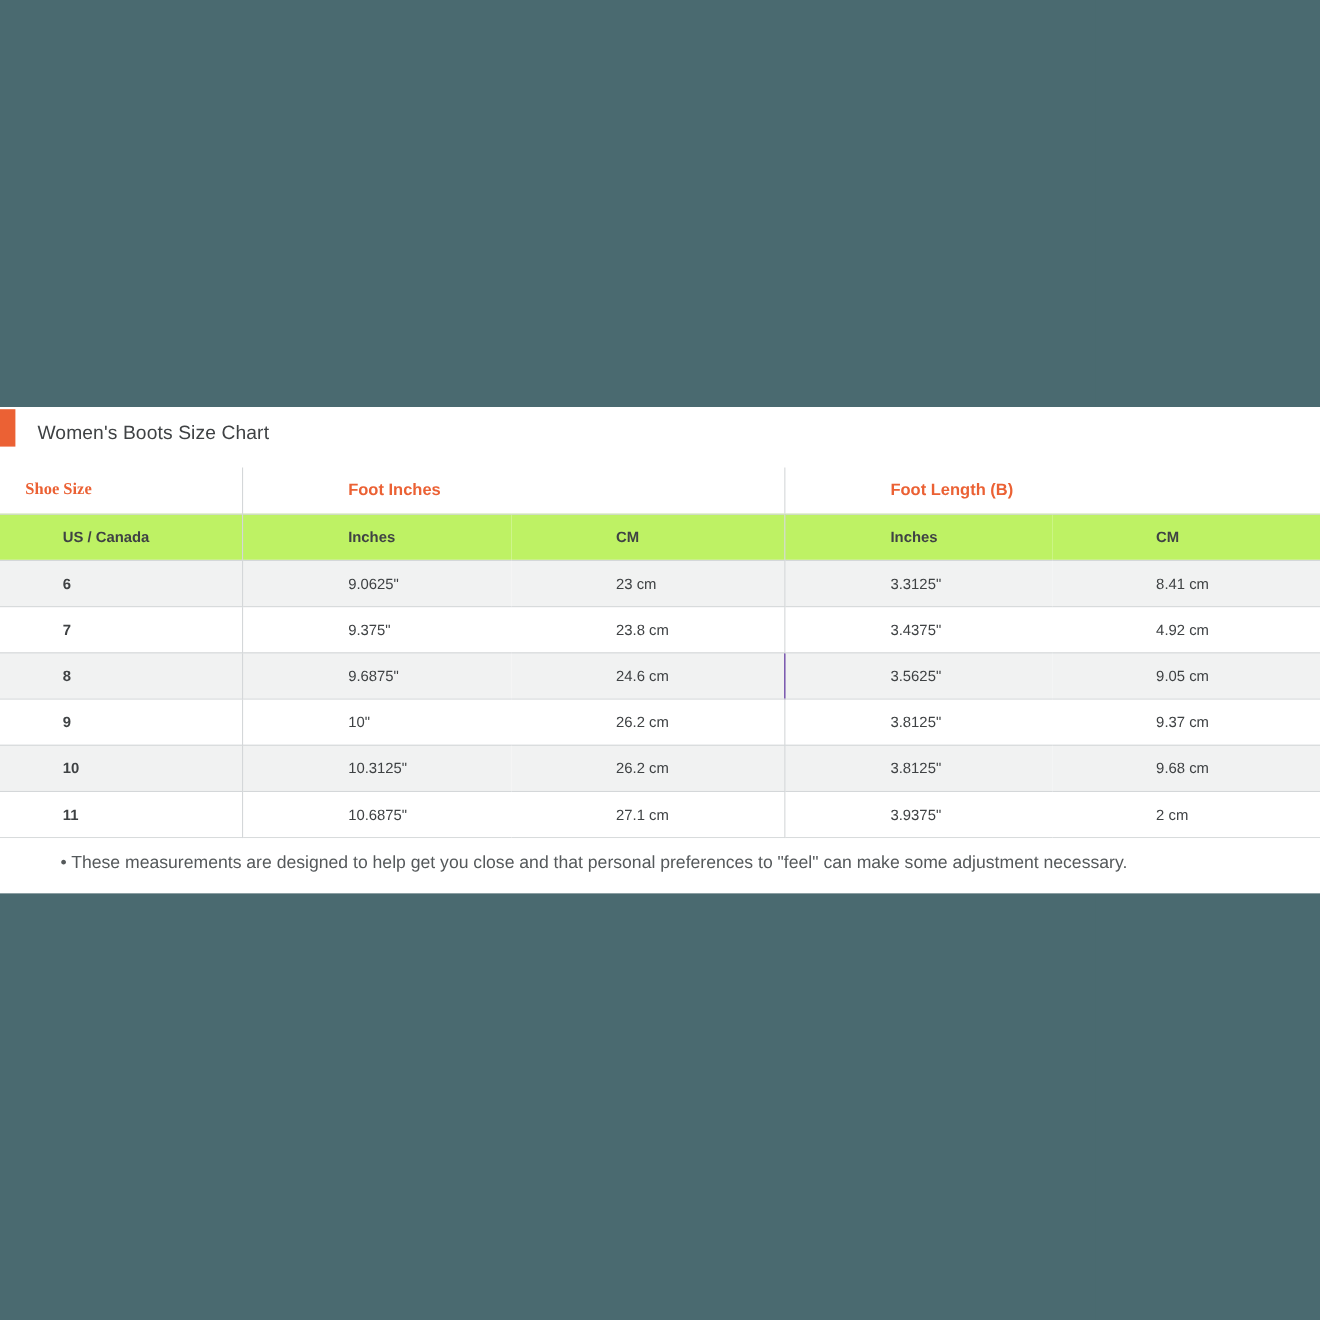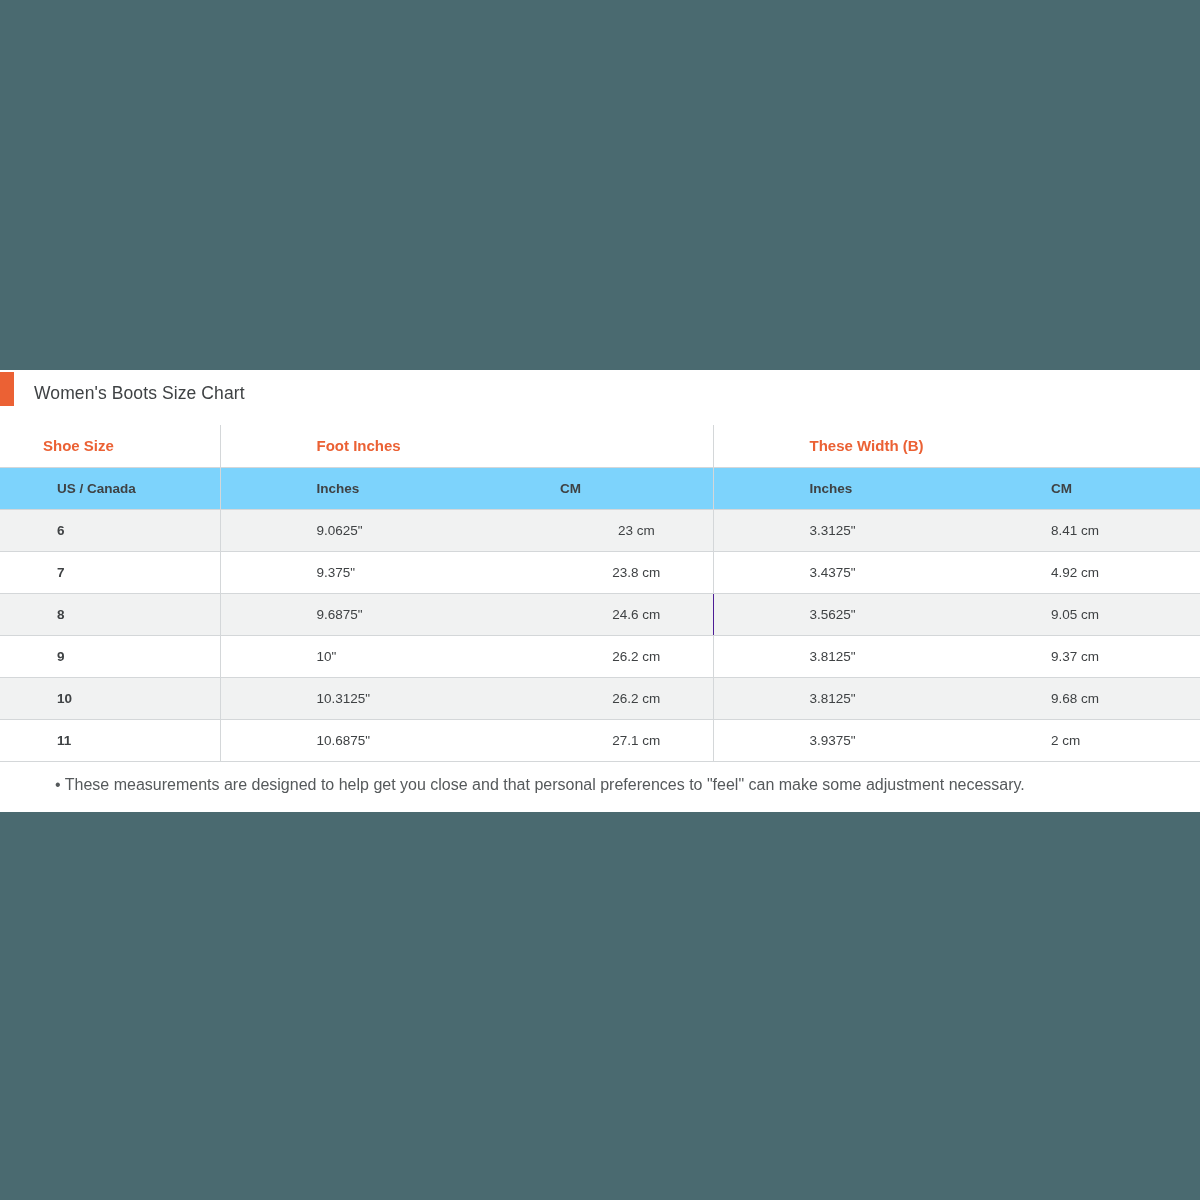--- a/index.html
+++ b/index.html
@@ -70,48 +70,48 @@
   }
   .grouprow th {
     height: 42px;
     font-size: 15px;
     color: #eb6134;
     font-weight: bold;
     border-bottom: 1px solid #d4d7d9;
     background: #ffffff;
     padding-left: 57px;
   }
-  .grouprow th.g-shoe { padding-left: 43px; }
+  .grouprow th.g-shoe { padding-left: 23px; font-family: Liberation Serif, serif; }
   .grouprow th.g-length { padding-left: 96px; }
   .grouprow th.g-width { padding-left: 96px; }
 
   .subrow th {
     height: 42px;
     font-size: 13.5px;
     color: #3f4244;
     font-weight: bold;
     border-bottom: 1px solid #d4d7d9;
-    background: #7dd3fc;
+    background: #bef264;
   }
   .subrow th.s1 { padding-left: 57px; }
   .subrow th.s2 { padding-left: 96px; }
   .subrow th.s3 { padding-left: 95px; }
   .subrow th.s4 { padding-left: 96px; }
   .subrow th.s5 { padding-left: 94px; }
 
   tbody tr { height: 42px; }
   tbody tr.alt { background: #f1f2f2; }
   tbody td {
     font-size: 13.5px;
     color: #3f4244;
     border-bottom: 1px solid #d4d7d9;
   }
   tbody td.d1 { padding-left: 57px; font-weight: bold; }
   tbody td.d2 { padding-left: 96px; }
-  tbody td.d3 { padding-left: 95px; text-align: center; }
+  tbody td.d3 { padding-left: 95px; }
   tbody td.d4 { padding-left: 96px; }
   tbody td.d5 { padding-left: 94px; }
 
   
   .vsep-a { border-right: 1px solid #d4d7d9; }
 
   .note {
     font-size: 16px;
     color: #55595b;
     padding: 14px 0 18px 55px;
@@ -135,21 +135,21 @@
         <col class="c1">
           <col class="c2">
           <col class="c3">
           <col class="c4">
           <col class="c5">
       </colgroup>
       <thead>
         <tr class="grouprow">
           <th class="g-shoe vsep-a">Shoe Size</th>
           <th class="g-length" colspan="2">Foot Inches</th>
-          <th class="g-width vsep-b-left" colspan="2" style="border-left:1px solid #d4d7d9;">These Width (B)</th>
+          <th class="g-width vsep-b-left" colspan="2" style="border-left:1px solid #d4d7d9;">Foot Length (B)</th>
         </tr>
         <tr class="subrow">
           <th class="s1 vsep-a">US / Canada</th>
           <th class="s2">Inches</th>
           <th class="s3" style="border-right:1px solid #d4d7d9;">CM</th>
           <th class="s4">Inches</th>
           <th class="s5">CM</th>
         </tr>
       </thead>
       <tbody>

